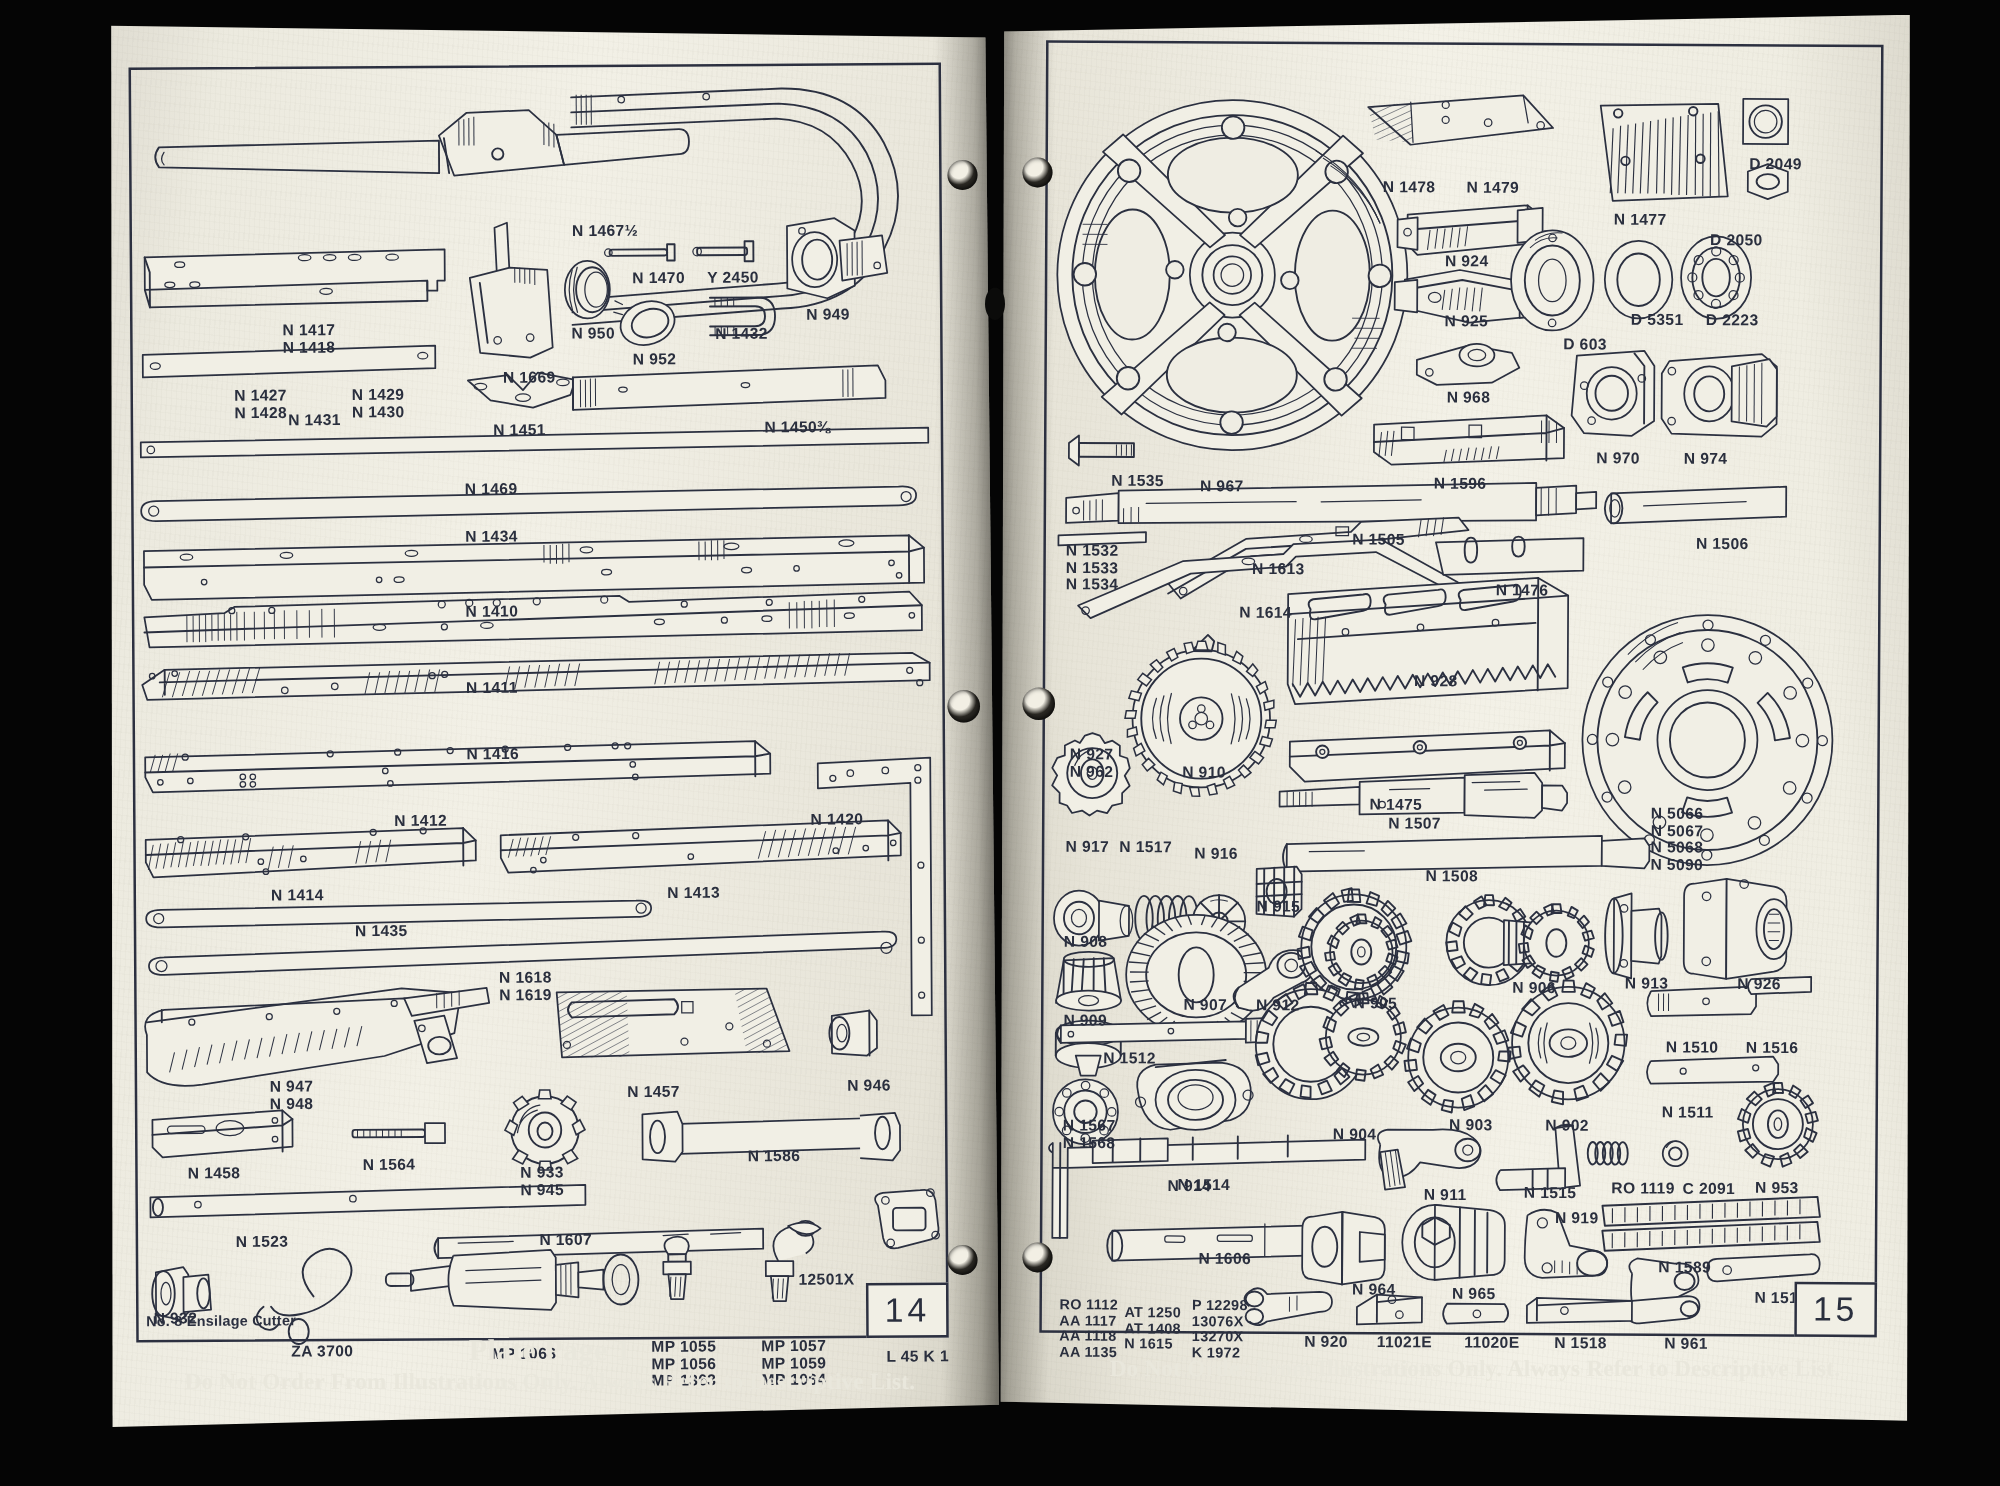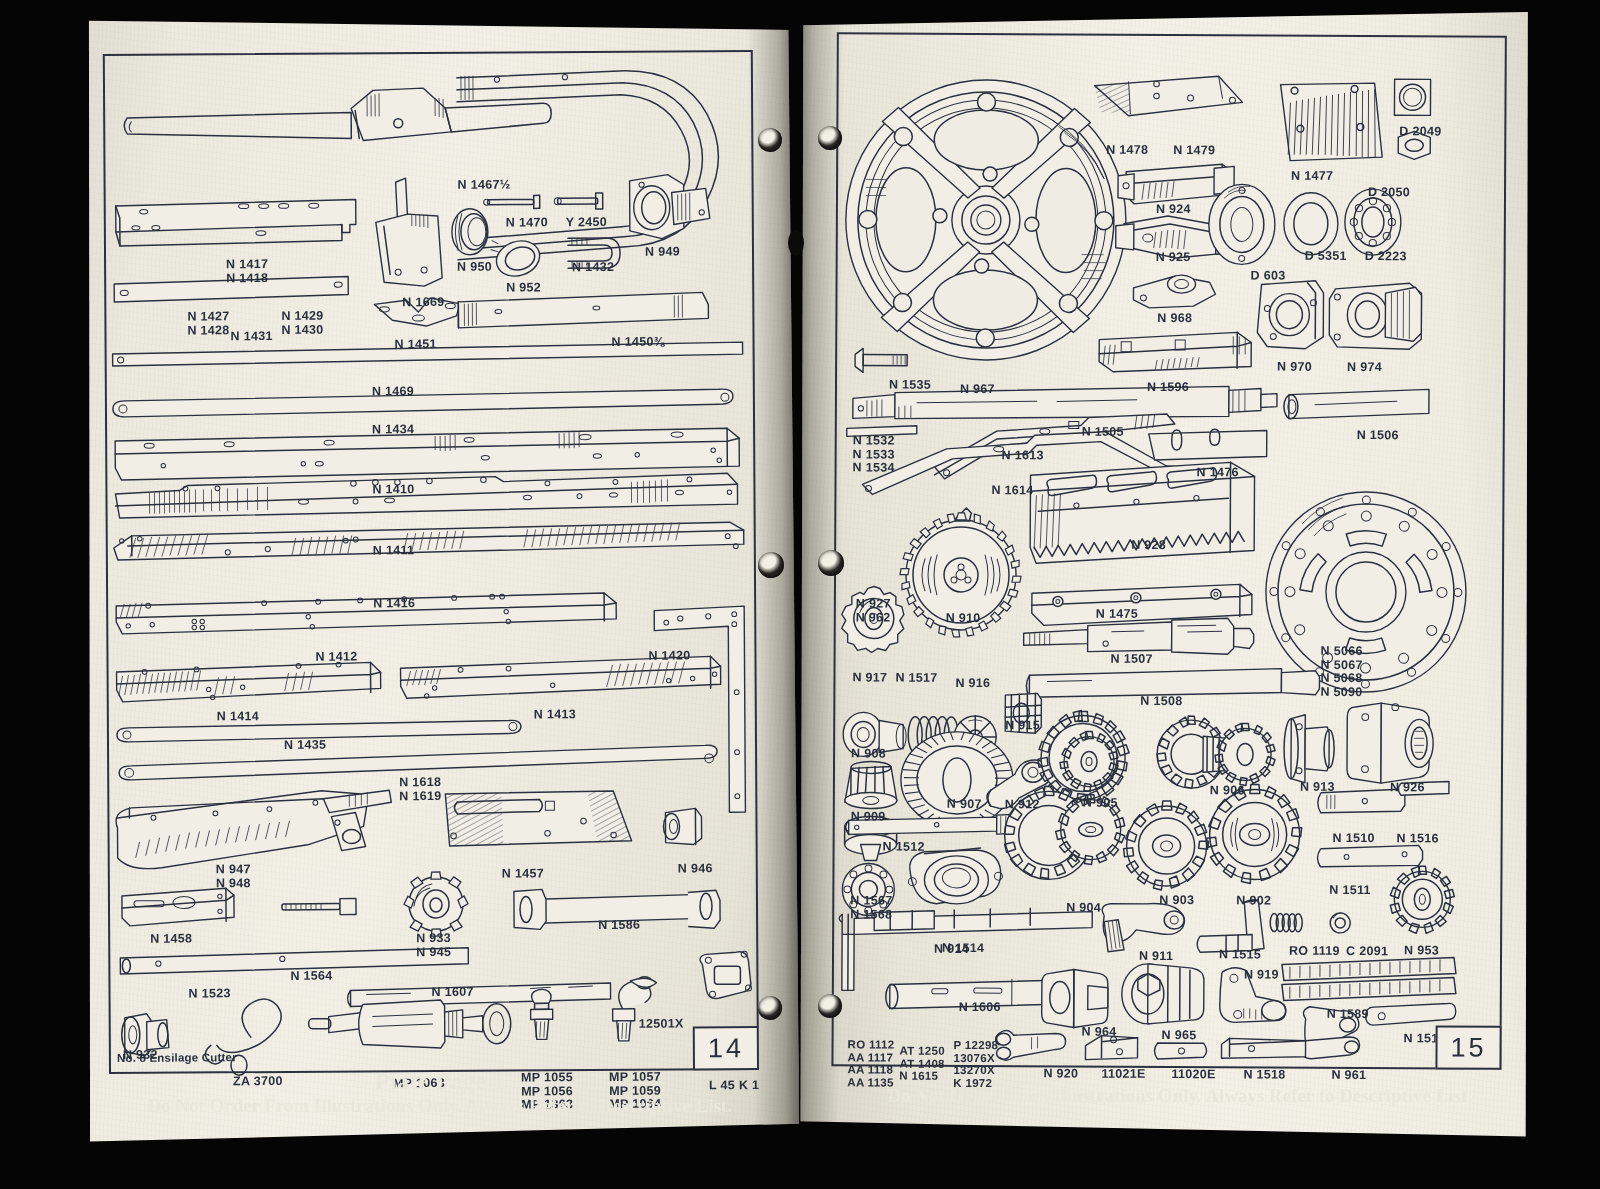--- a/index.html
+++ b/index.html
@@ -740,21 +740,21 @@
           <div class="lbl" style="left: 108px; top: 655px;">N 1414</div>
           <div class="lbl" style="left: 425px; top: 655px;">N 1413</div>
           <div class="lbl" style="left: 175px; top: 684px;">N 1435</div>
           <div class="lbl" style="left: 290px; top: 722px;">N 1618
 N 1619</div>
           <div class="lbl" style="left: 106px; top: 808px;">N 947
 N 948</div>
           <div class="lbl" style="left: 392px; top: 814px;">N 1457</div>
           <div class="lbl" style="left: 568px; top: 810px;">N 946</div>
           <div class="lbl" style="left: 40px; top: 877px;">N 1458</div>
-          <div class="lbl" style="left: 180px; top: 871px; margin-top: 44px;">N 1564</div>
+          <div class="lbl" style="left: 180px; top: 871px;">N 1564</div>
           <div class="lbl" style="left: 306px; top: 878px;">N 933
 N 945</div>
           <div class="lbl" style="left: 488px; top: 866px;">N 1586</div>
           <div class="lbl" style="left: 78px; top: 932px;">N 1523</div>
           <div class="lbl" style="left: 321px; top: 932px;">N 1607</div>
           <div class="lbl" style="left: 528px; top: 965px;">12501X</div>
           <div class="lbl" style="left: 598px; top: 1027px;">L 45 K 1</div>
           <div class="lbl" style="left: 12px; top: 993px;">N 932</div>
           <div class="lbl" style="left: 122px; top: 1020px;">ZA 3700</div>
           <div class="lbl" style="left: 282px; top: 1023px;">MP 1068</div>
@@ -1820,21 +1820,21 @@
           <div class="lbl" style="left: 16px; top: 400px;">N 1532
 N 1533
 N 1534</div>
           <div class="lbl" style="left: 165px; top: 414px;">N 1613</div>
           <div class="lbl" style="left: 360px; top: 430px;">N 1476</div>
           <div class="lbl" style="left: 155px; top: 449px;">N 1614</div>
           <div class="lbl" style="left: 295px; top: 503px;">N 928</div>
           <div class="lbl" style="left: 20px; top: 563px;">N 927
 N 962</div>
           <div class="lbl" style="left: 110px; top: 577px;">N 910</div>
-          <div class="lbl" style="left: 260px; top: 572px;">N 1475</div>
+          <div class="lbl" style="left: 260px; top: 602px;">N 1475</div>
           <div class="lbl" style="left: 485px; top: 608px;">N 5066
 N 5067
 N 5068
 N 5090</div>
           <div class="lbl" style="left: 275px; top: 617px;">N 1507</div>
           <div class="lbl" style="left: 17px; top: 637px;">N 917</div>
           <div class="lbl" style="left: 60px; top: 637px;">N 1517</div>
           <div class="lbl" style="left: 120px; top: 642px;">N 916</div>
           <div class="lbl" style="left: 305px; top: 659px;">N 1508</div>
           <div class="lbl" style="left: 170px; top: 684px;">N 915</div>

